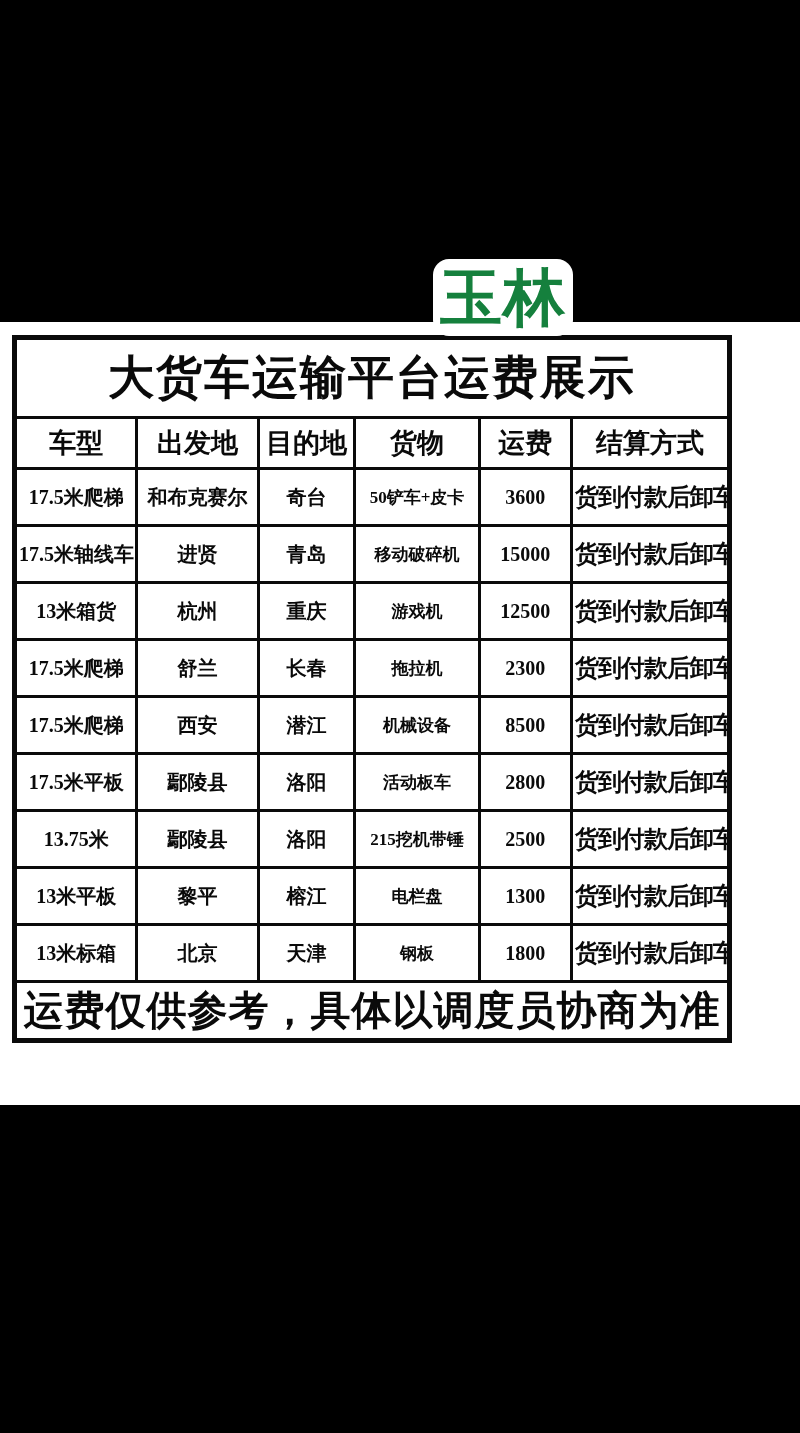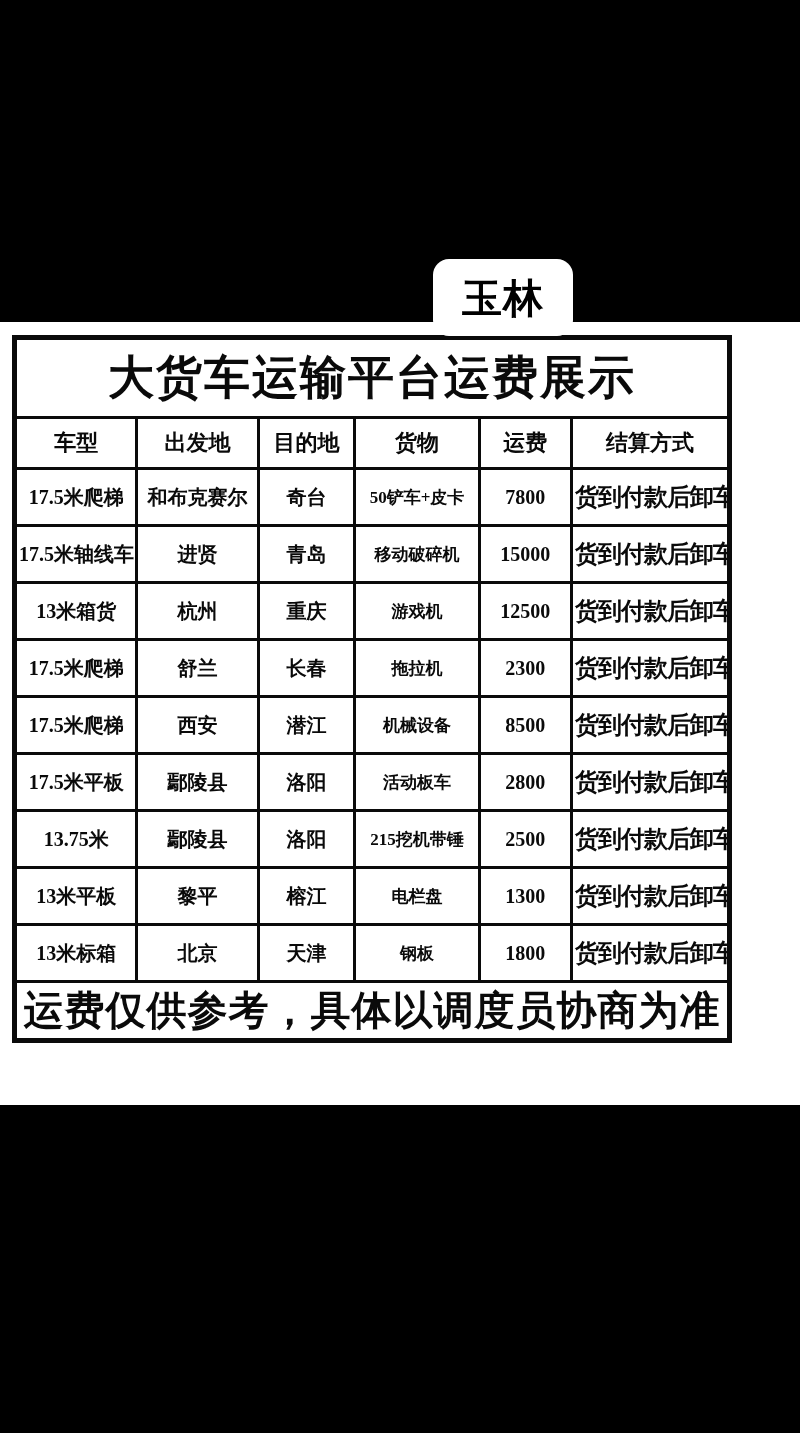--- a/index.html
+++ b/index.html
@@ -15,21 +15,21 @@
     background:#fff;
   }
   .region-badge{
     position:absolute;left:433px;top:259px;width:140px;height:77px;
     background:#fff;border-radius:16px;
     display:flex;align-items:center;justify-content:center;
     z-index:3;
   }
   .region-badge span{
     font-family:"Liberation Sans","DejaVu Sans",sans-serif;
-    font-weight:900;font-size:40px;color:#000000;letter-spacing:1px;
+    font-weight:900;font-size:62px;color:#15803d;letter-spacing:1px;
     line-height:1;
   }
   .freight-table{
     position:absolute;left:12px;top:335px;width:720px;
     border-collapse:collapse;table-layout:fixed;
     background:#fff;color:#0a0a0a;
     z-index:2;
   }
   .freight-table,
   .freight-table td,
@@ -41,21 +41,21 @@
   .freight-table th{
     text-align:center;vertical-align:middle;
     padding:0 2px;
     font-weight:bold;
     overflow:hidden;white-space:nowrap;
   }
   .title-row td{
     height:76px;font-size:46px;letter-spacing:2px;
   }
   .head-row th{
-    height:48px;font-size:22px;
+    height:48px;font-size:27px;
   }
   .data-row td{
     height:54px;font-size:20px;
   }
   .data-row td.col-5{font-size:24px;letter-spacing:-1px;margin-top:21px;}
   .data-row td.col-3{font-size:17px;}
   .note-row td{
     height:54px;font-size:40px;letter-spacing:1px;font-family:Liberation Serif, serif;
   }
   col.c0{width:17.1%;} col.c1{width:17.0%;} col.c2{width:13.5%;}
@@ -91,21 +91,21 @@
         <th class="col-4">运费</th>
         <th class="col-5">结算方式</th>
       </tr>
   </tbody>
   <tbody id="rows-body">
       <tr class="data-row">
         <td class="col-0">17.5米爬梯</td>
         <td class="col-1">和布克赛尔</td>
         <td class="col-2">奇台</td>
         <td class="col-3">50铲车+皮卡</td>
-        <td class="col-4">7800</td>
+        <td class="col-4">3600</td>
         <td class="col-5">货到付款后卸车</td>
       </tr>
       <tr class="data-row">
         <td class="col-0">17.5米轴线车</td>
         <td class="col-1">进贤</td>
         <td class="col-2">青岛</td>
         <td class="col-3">移动破碎机</td>
         <td class="col-4">15000</td>
         <td class="col-5">货到付款后卸车</td>
       </tr>

